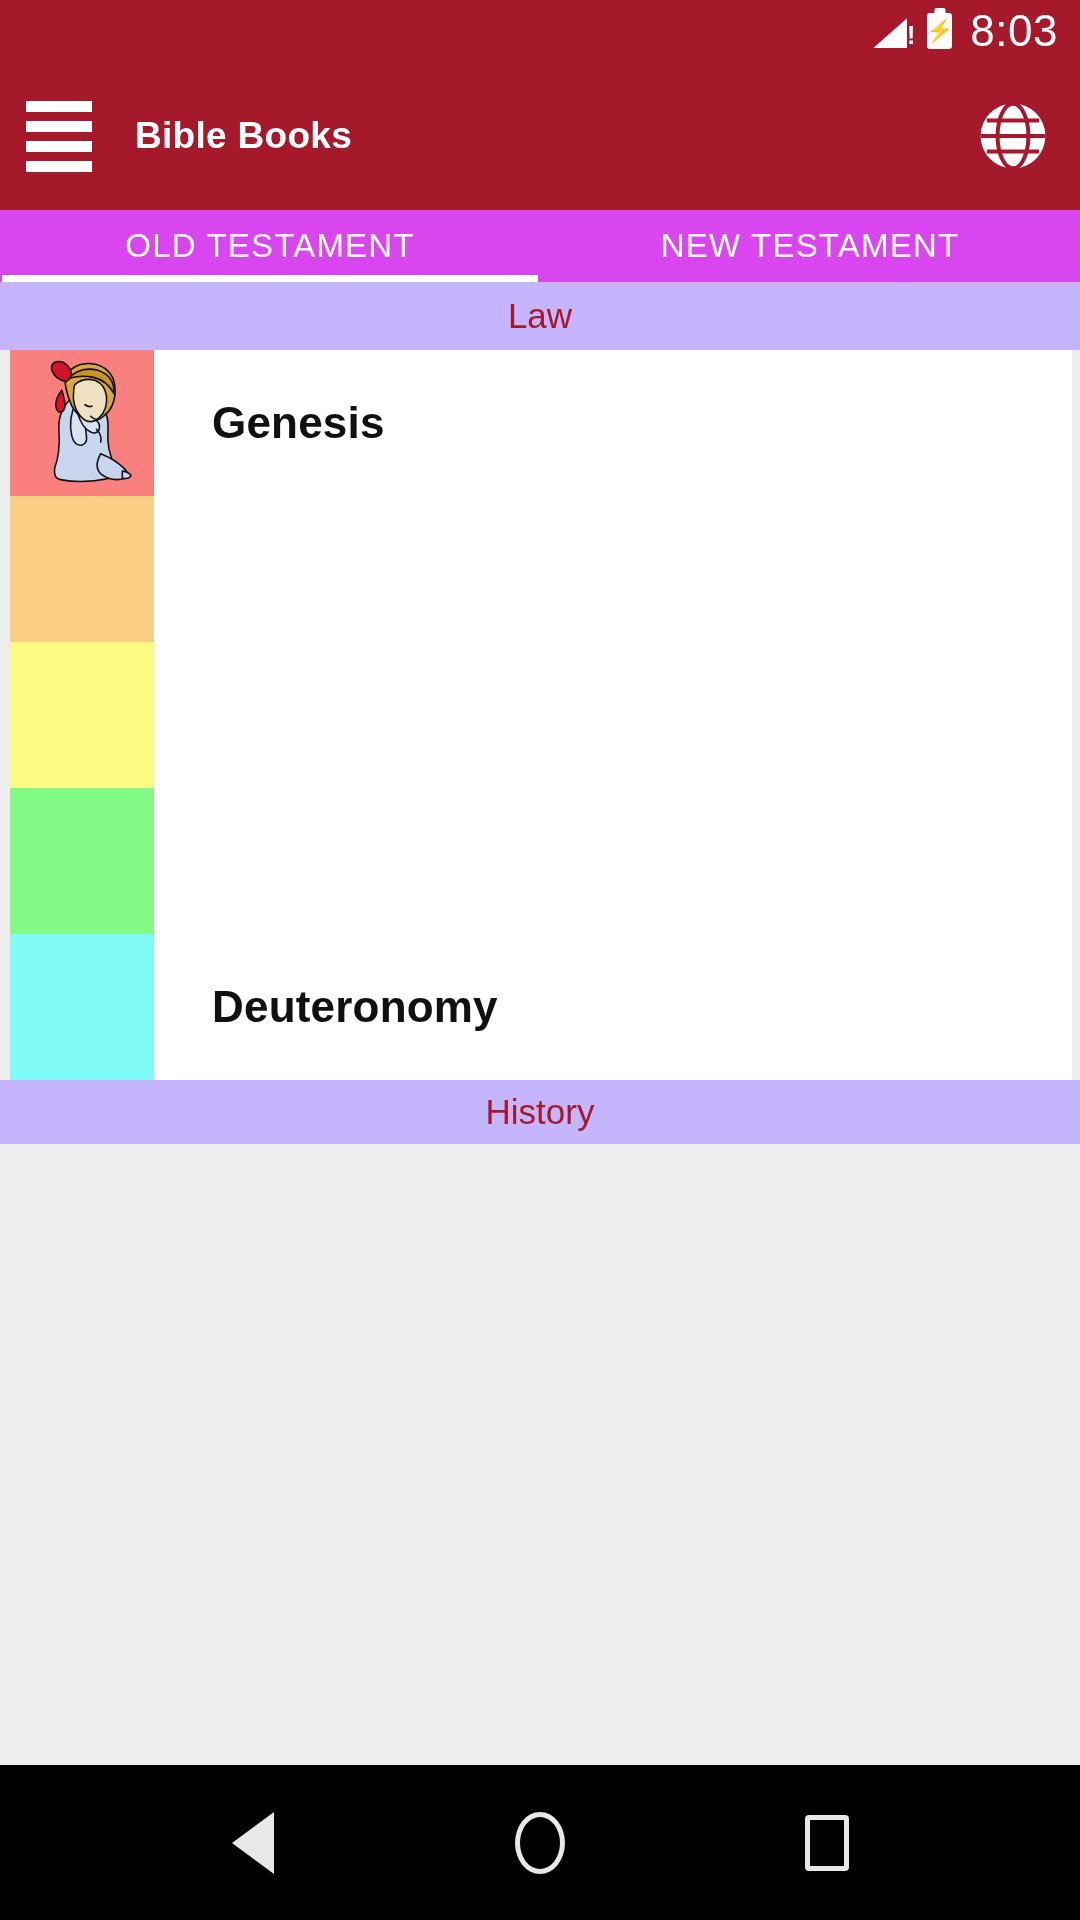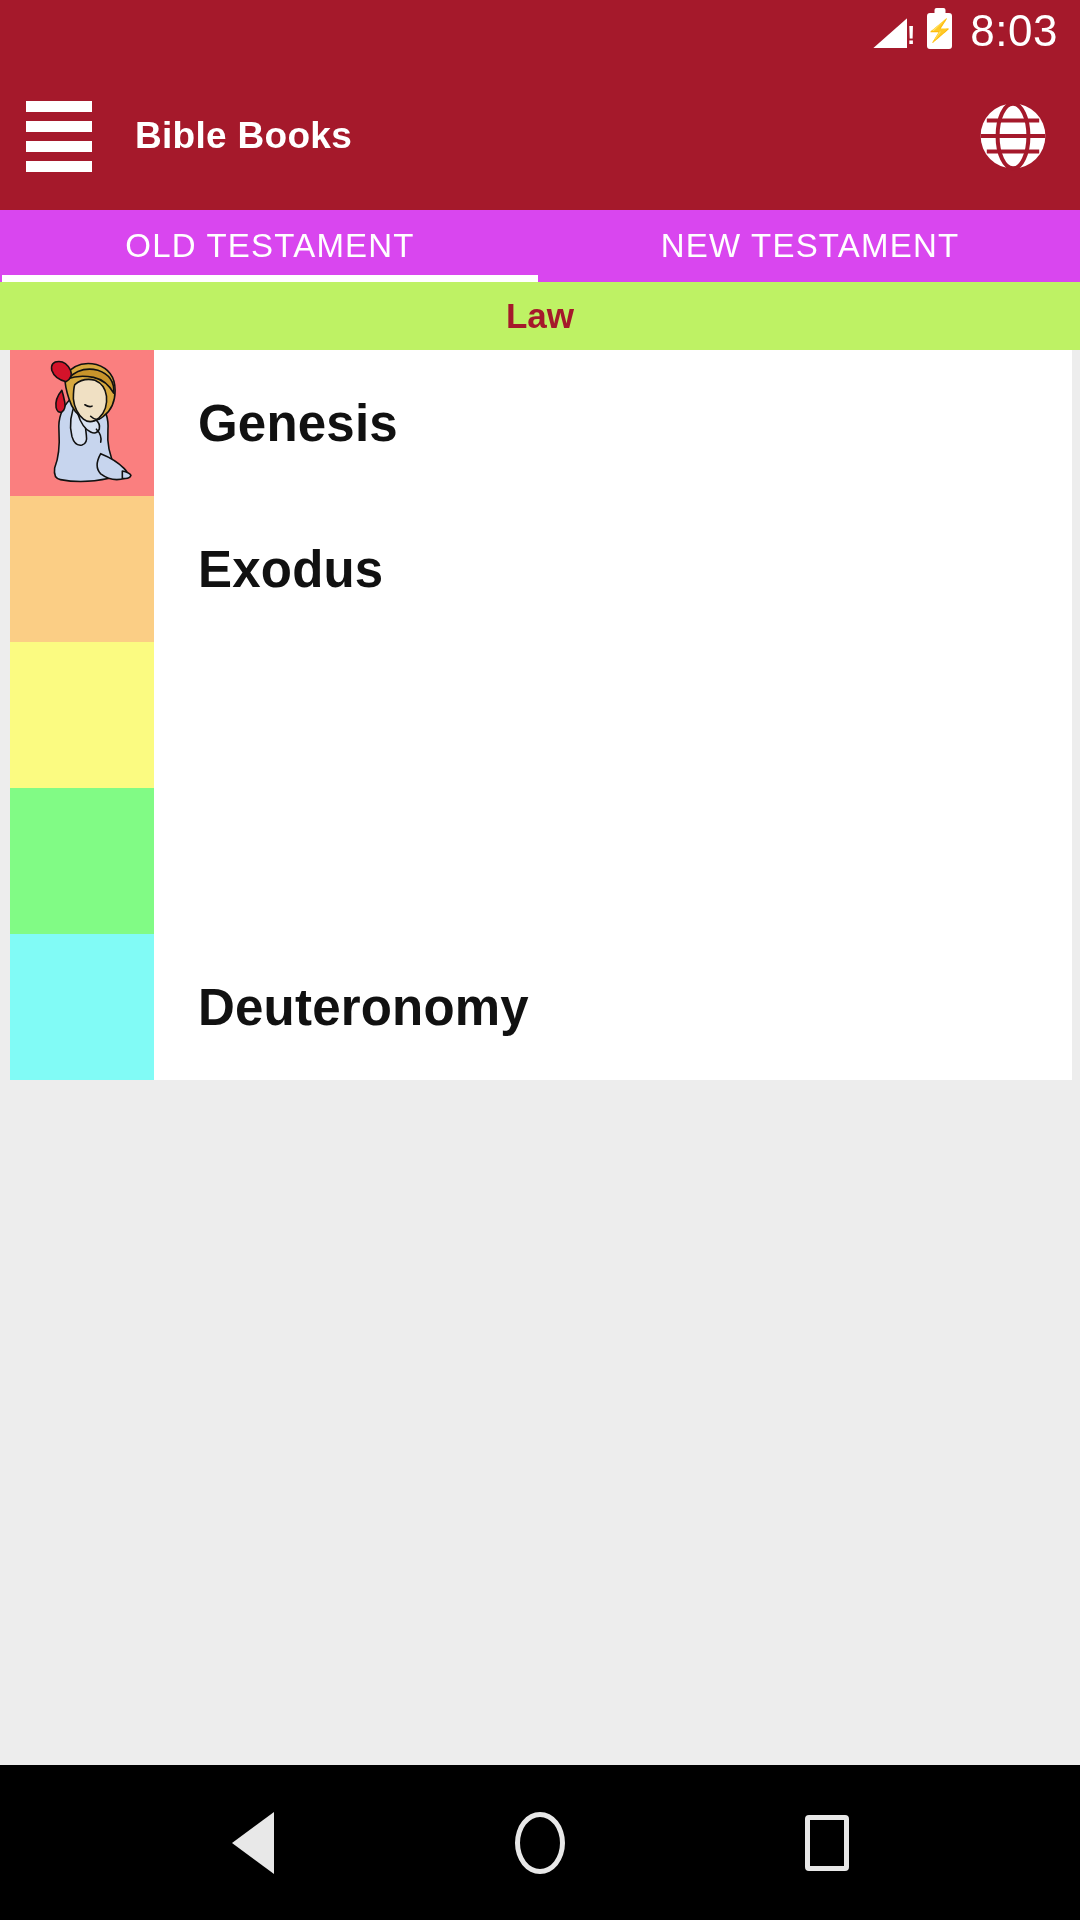--- a/index.html
+++ b/index.html
@@ -89,41 +89,41 @@
   }
 
   
   #list-area{
     position:absolute; top:282px; left:0; right:0; bottom:155px;
     background:#EDEDED;
     overflow:hidden;
   }
   .section-header{
     height:64px;
-    background:#bef264;
+    background:#c4b5fd;
     display:flex; align-items:center; justify-content:center;
-    color:#A5192B; font-size:35px; font-weight:bold;
+    color:#A5192B; font-size:35px; font-weight:normal;
   }
   .section-header.first{ height:68px; }
   .book-group{ background:#ffffff; margin:0 8px 0 10px; }
   .book-row{
     display:flex; align-items:stretch;
     background:#ffffff;
     height:146px;
     cursor:pointer;
   }
   .book-thumb{
     width:144px; flex:0 0 144px;
     position:relative; overflow:hidden;
   }
   .book-label{
     flex:1;
     display:flex; align-items:center;
-    padding-left:44px;
-    font-size:51px; font-weight:bold; color:#111111;
+    padding-left:58px;
+    font-size:44px; font-weight:bold; color:#111111;
     letter-spacing:.2px;
   }
 
   
   .praying-girl{ position:absolute; inset:0; }
 
   
   #nav-bar{
     position:absolute; left:0; right:0; bottom:0;
     height:155px; background:#000000;
@@ -210,33 +210,33 @@
       <path d="M52 38 q3 2 5 1" fill="none"></path>
       <path d="M56 46 q3 3 6 2" fill="none"></path>
       <path d="M60 55 q4 4 3 9" fill="none"></path>
     </g>
   </svg>
         </div>
         <div class="book-label">Genesis</div>
       </div>
       <div class="book-row">
         <div class="book-thumb" style="background: rgb(251, 206, 133);"></div>
-        <div class="book-label">Exodus</div>
       </div>
       <div class="book-row">
         <div class="book-thumb" style="background: rgb(251, 251, 129);"></div>
       </div>
       <div class="book-row">
         <div class="book-thumb" style="background: rgb(129, 251, 133);"></div>
       </div>
       <div class="book-row">
         <div class="book-thumb" style="background: rgb(129, 251, 246);"></div>
         <div class="book-label">Deuteronomy</div>
       </div>
     </div>
+    <div class="section-header">History</div>
   </div>
 
 <div id="nav-bar">
   <div class="nav-btn">
       <div class="nav-back"></div>
     </div>
   <div class="nav-btn">
       <div class="nav-home"></div>
     </div>
   <div class="nav-btn">

